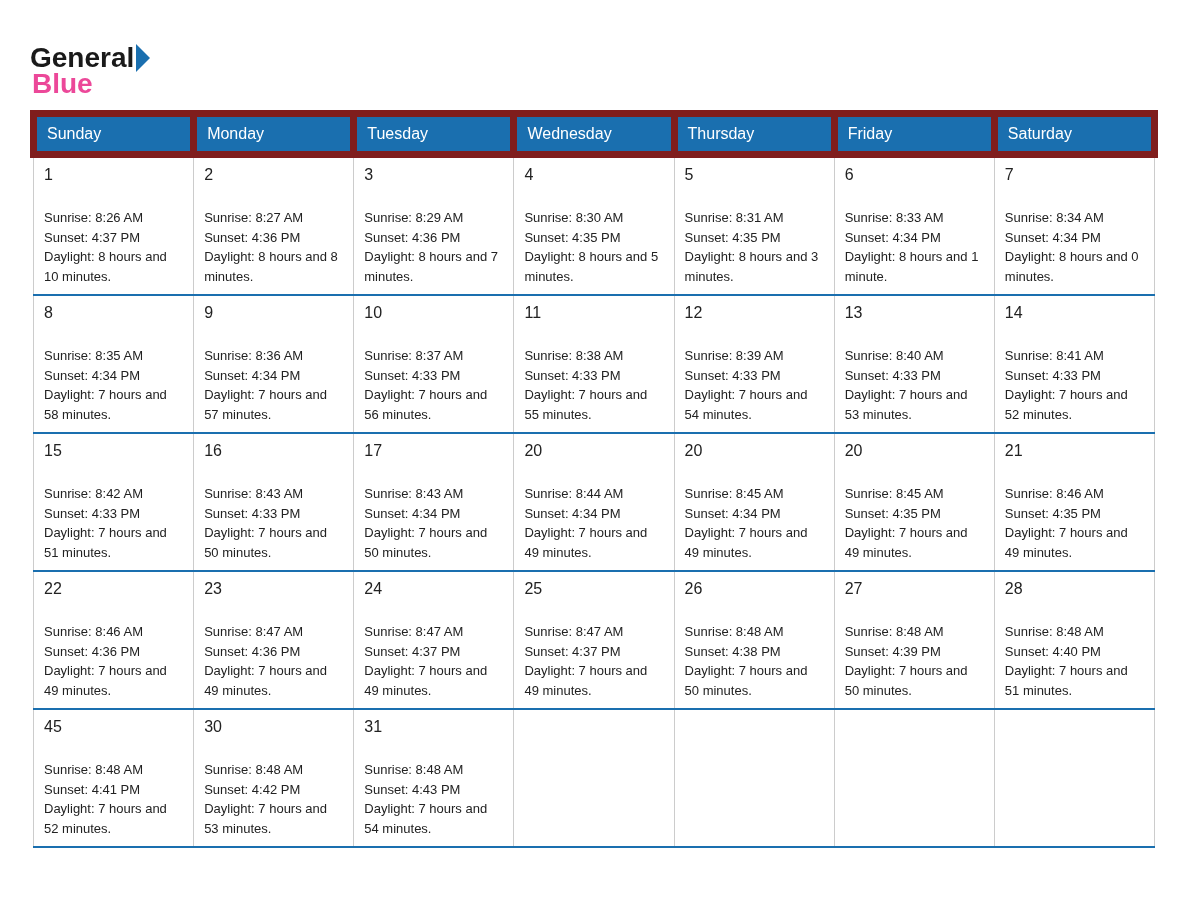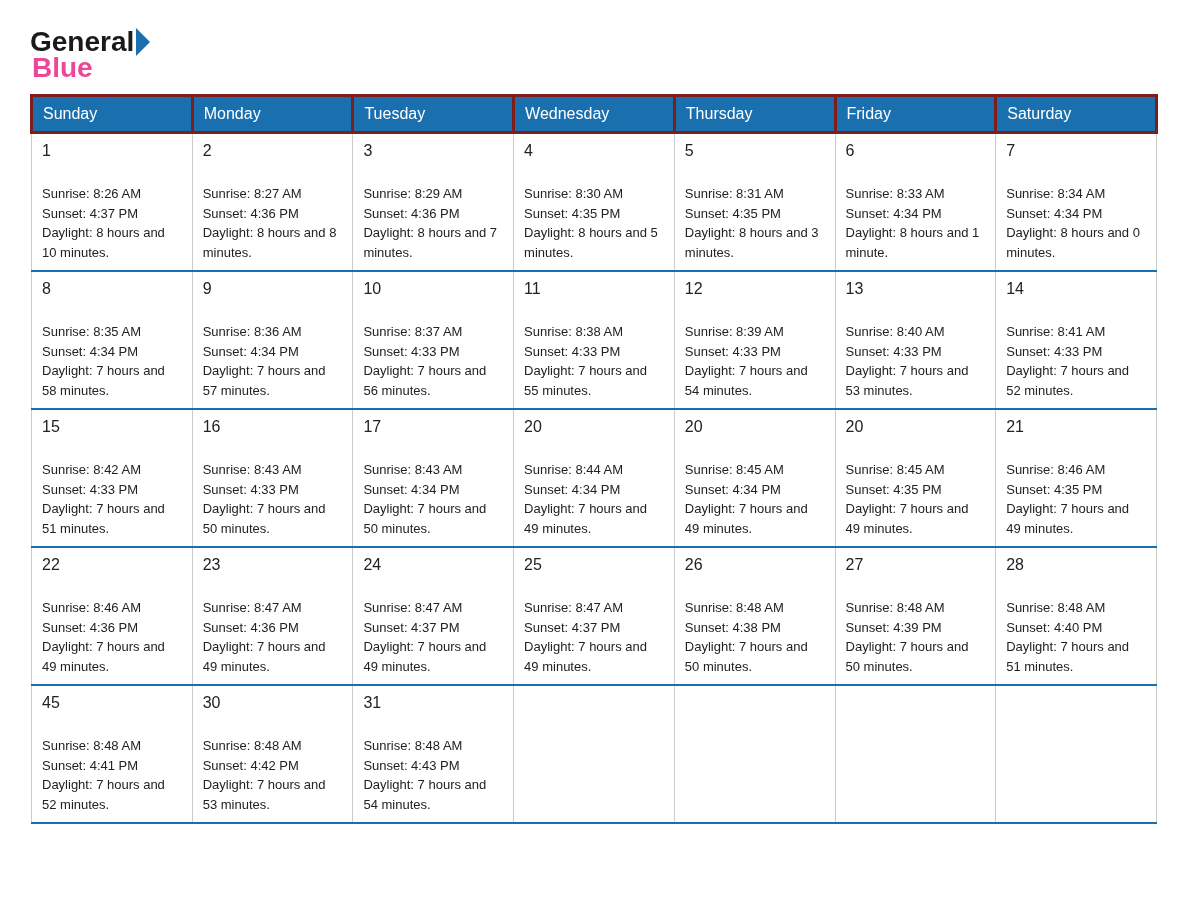--- a/index.html
+++ b/index.html
@@ -22,20 +22,21 @@
       align-items: flex-start;
       margin-top: 8px;
     }
     .logo-text-general {
       font-size: 28px;
       font-weight: bold;
       color: #1a1a1a;
       line-height: 1;
       display: flex;
       align-items: center;
+      margin-top: 16px;
     }
     .logo-arrow {
       display: inline-block;
       width: 0;
       height: 0;
       border-left: 14px solid #1a6faf;
       border-top: 14px solid transparent;
       border-bottom: 14px solid transparent;
       margin-left: 2px;
       vertical-align: middle;
@@ -66,21 +67,21 @@
       border-collapse: collapse;
       margin-top: 8px;
     }
     thead th {
       background: #1a6faf;
       color: #fff;
       font-size: 16px;
       font-weight: normal;
       padding: 8px 10px;
       text-align: left;
-      border: 3px solid #7f1d1d;
+      border: 7px solid #7f1d1d;
     }
     tbody td {
       vertical-align: top;
       padding: 8px 10px;
       border: 1px solid #ccc;
       font-size: 13px;
       color: #222;
       width: calc(100% / 7);
       min-height: 90px;
     }

